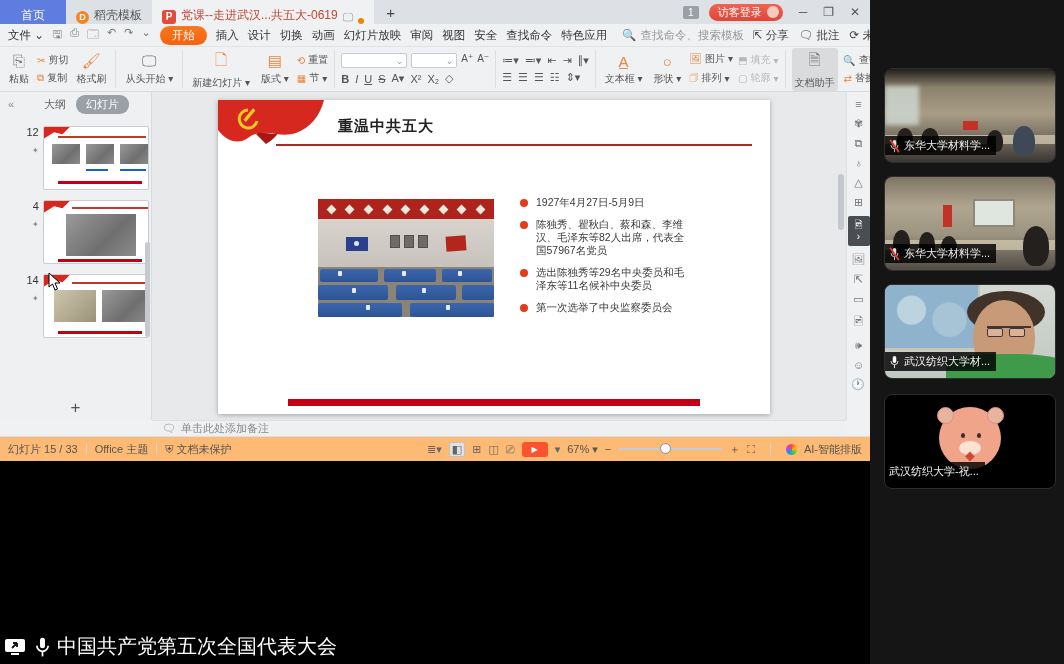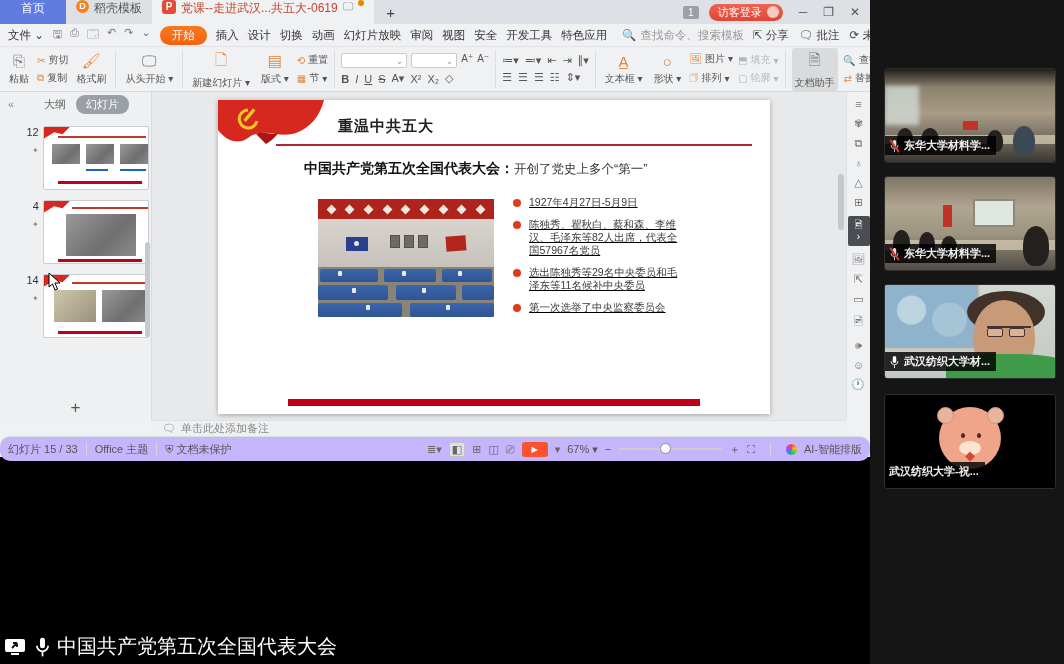--- a/index.html
+++ b/index.html
@@ -4,21 +4,21 @@
 <style>
   * { margin:0; padding:0; box-sizing:border-box; }
   html,body { width:1064px; height:664px; background:#000; overflow:hidden;
     font-family:"Liberation Sans","DejaVu Sans",sans-serif; }
 
   
   #wps { position:absolute; left:0; top:100; width:870px; height:457px; background:#f0f1f3; }
 
   
   .tabbar { height:24px; background:#dde0e4; display:flex; align-items:stretch; }
-  .tab { display:flex; align-items:flex-start; gap:5px; padding:0 10px; font-size:12px; color:#555; cursor:default; }
+  .tab { display:flex; align-items:flex-end; gap:5px; padding:0 10px; font-size:12px; color:#555; cursor:default; }
   .tab-home { background:#5f7ce0; color:#fff; width:66px; justify-content:center; }
   .docer-ico { width:13px; height:13px; border-radius:50%; background:#f5821f; color:#fff; font-size:9px; line-height:13px; text-align:center; font-weight:bold; }
   .tab-doc { background:#f0f1f3; color:#c2472f; max-width:270px; }
   .p-ico { width:14px; height:14px; border-radius:3px; background:#e14b38; color:#fff; font-size:10px; font-weight:bold; line-height:14px; text-align:center; }
   .mon-ico { color:#8a8f96; font-size:11px; }
   .dot-unsaved { width:6px; height:6px; border-radius:50%; background:#f08300; }
   .tab-add { font-size:15px; color:#444; padding:0 12px; display:flex; align-items:center; }
   .tabbar-right { margin-left:auto; display:flex; align-items:center; gap:10px; padding-right:10px; }
   .badge1 { background:#9aa0a6; color:#fff; font-size:10px; border-radius:2px; padding:1px 5px; }
   .guest-pill { background:linear-gradient(180deg,#ef6352,#df4636); color:#fff; font-size:11px; border-radius:9px; height:17px; display:flex; align-items:center; gap:5px; padding:0 4px 0 9px; }
@@ -86,43 +86,43 @@
   .ph-wall { position:absolute; left:0; top:20px; width:100%; height:48px; background:linear-gradient(180deg,#d8d3cd,#c7c2bc); }
   .ph-flag-b { position:absolute; left:28px; top:38px; width:22px; height:14px; background:#2a3f8f; }
   .ph-flag-b:after { content:""; position:absolute; left:8px; top:4px; width:5px; height:5px; border-radius:50%; background:#e8e8e8; }
   .ph-portraits { position:absolute; left:72px; top:36px; display:flex; gap:4px; }
   .ph-port { width:10px; height:13px; background:#6e6a66; border:1px solid #544f4b; }
   .ph-flag-r { position:absolute; left:128px; top:37px; width:20px; height:15px; background:#b3261c; transform:rotate(-4deg); }
   .ph-desks { position:absolute; left:0; top:68px; width:100%; height:50px; background:#8a8478; }
   .desk { position:absolute; background:linear-gradient(180deg,#3b66ad,#2e5494); border-radius:2px; }
   .cup { position:absolute; width:4px; height:5px; background:#e9e9e9; border-radius:1px; }
   .photo-cap { position:absolute; left:100px; top:224px; width:176px; text-align:center; color:#1b62c8; font-weight:bold; font-size:13px; }
-  .bullets { position:absolute; left:295px; top:96px; width:172px; list-style:none;text-decoration:underline; }
+  .bullets { position:absolute; left:302px; top:96px; width:172px; list-style:none; }
   .bullets li { position:relative; padding-left:16px; margin-bottom:9px; font-size:10.5px; line-height:13px; color:#3a3a3a; }
   .bullets li:before { content:""; position:absolute; left:0; top:3px; width:8px; height:8px; border-radius:50%; background:#e23a1c; }
   .slide-bar { position:absolute; left:70px; top:299px; width:412px; height:7px; background:#c00018; }
 
   .rightbar { width:24px; background:#f0f1f3; border-left:1px solid #dcdee1; display:flex; flex-direction:column; align-items:center; gap:7px; padding-top:6px; font-size:11px; color:#777; flex:none; }
   .rb-sel { width:22px; background:#4a4d52; color:#fff; border-radius:2px; padding:3px 0; text-align:center; font-size:10px; line-height:12px; }
 
   
   .notesbar { position:absolute; left:152px; top:420px; width:694px; height:16px; background:#eef0f1; border-top:1px solid #dee0e3; display:flex; align-items:center; gap:5px; padding-left:10px; font-size:11px; color:#888; }
-  .statusbar { position:absolute; left:0; top:436px; width:870px; height:21px; background:#c4b5fd; border-top:1px solid #dcdee0; display:flex; align-items:center; padding:12px 8px; font-size:11px; color:#555;border-radius:10px; }
+  .statusbar { position:absolute; left:0; top:436px; width:870px; height:21px; background:#fdba74; border-top:1px solid #dcdee0; display:flex; align-items:center; padding:12px 8px; font-size:11px; color:#555; }
   .sdiv { width:1px; height:12px; background:#d4d6d9; margin:0 8px; }
   .status-right { margin-left:auto; display:flex; align-items:center; gap:7px; }
   .view-ic { font-size:11px; color:#666; }
   .view-ic.sel { background:#dfe1e4; border:1px solid #bfc2c6; border-radius:2px; padding:0 2px; }
   .playbtn { width:26px; height:15px; background:#fb5230; border-radius:3px; color:#fff; font-size:8px; display:flex; align-items:center; justify-content:center; }
   .slider { width:104px; height:2px; background:#c9ccd0; position:relative; }
   .knob { position:absolute; left:42px; top:-5px; width:11px; height:11px; border-radius:50%; background:#fbfbfb; border:1px solid #8a8f96; }
   .rainbow { width:11px; height:11px; border-radius:50%; background:conic-gradient(#f44,#fb0,#4c4,#19e,#b4f,#f44); }
 
   
   #sidebar { position:absolute; right:0; top:0; width:194px; height:664px; background:#151515; }
-  .vtile { position:absolute; left:14px; width:172px; height:95px; background:#000; border:1px solid #2e2e2e; border-radius:3px; overflow:hidden;font-weight:bold; }
+  .vtile { position:absolute; left:14px; width:172px; height:95px; background:#000; border:1px solid #2e2e2e; border-radius:8px; overflow:hidden; }
   .vlabel { position:absolute; left:0; bottom:7px; display:flex; align-items:center; }
   .vlabel .pill { background:rgba(0,0,0,.82); color:#eee; font-size:11px; padding:2px 6px 2px 4px; display:flex; align-items:center; gap:4px; }
   .host-badge { width:20px; height:19px; background:#d97f2f; display:flex; align-items:center; justify-content:center; flex:none; }
 
   
   .sc { position:absolute; }
   .room1-bg { inset:0; background:linear-gradient(180deg,#211f1b 0%,#8c826e 20%,#a89c85 48%,#6e675c 78%,#3a3631 100%); }
   .room2-bg { inset:0; background:linear-gradient(180deg,#7d7464 0%,#b0a690 32%,#9c9480 62%,#504b45 100%); }
   .win-light { left:0; top:18%; width:20%; height:42%; background:#cdd6d0; opacity:.85; filter:blur(2px); }
   .fig { border-radius:50% 50% 40% 40%; background:#23201e; }
@@ -202,21 +202,21 @@
     </span>
     <span class="pill-start">开始</span>
     <span class="menu-item">插入</span>
     <span class="menu-item">设计</span>
     <span class="menu-item">切换</span>
     <span class="menu-item">动画</span>
     <span class="menu-item">幻灯片放映</span>
     <span class="menu-item">审阅</span>
     <span class="menu-item">视图</span>
     <span class="menu-item">安全</span>
-    <span class="menu-item">开发工具</span>
+    <span class="menu-item">查找命令</span>
     <span class="menu-item">特色应用</span>
     <span class="ribbon-search">
       <span>🔍</span>
       <span>查找命令、搜索模板</span>
     </span>
     <span class="menu-right">
       <span>⇱ <span>分享</span></span>
       <span>🗨 <span>批注</span></span>
       <span>⟳ <span>未同步</span> ⌄</span>
       <span>?</span>
@@ -407,23 +407,20 @@
       <div class="slide">
 
         <svg width="112" height="62" style="position:absolute;left:0;top:0">
           <path d="M0,0 L106,0 C102,16 92,28 78,33 C60,39 46,26 30,38 C20,45 8,41 0,30 Z" fill="#d6281e"></path>
           <path d="M60,33 C52,36 46,30 38,34 L48,44 C54,40 58,37 60,33 Z" fill="#a81711"></path>
           <path d="M30,10 a9,9 0 1,0 9,11" stroke="#f7c824" stroke-width="3" fill="none"></path>
           <rect x="30" y="8" width="3.2" height="15" fill="#f7c824" transform="rotate(40 32 15)"></rect>
         </svg>
         <div class="slide-title">重温中共五大</div>
         <div class="slide-rule"></div>
-        <div class="slide-sub">
-          <b>中国共产党第五次全国代表大会：</b><span>开创了党史上多个“第一”</span>
-        </div>
 
         <div class="photo">
           <div class="ph-banner">
             <span class="ph-diamond"></span>
               <span class="ph-diamond"></span>
               <span class="ph-diamond"></span>
               <span class="ph-diamond"></span>
               <span class="ph-diamond"></span>
               <span class="ph-diamond"></span>
               <span class="ph-diamond"></span>

